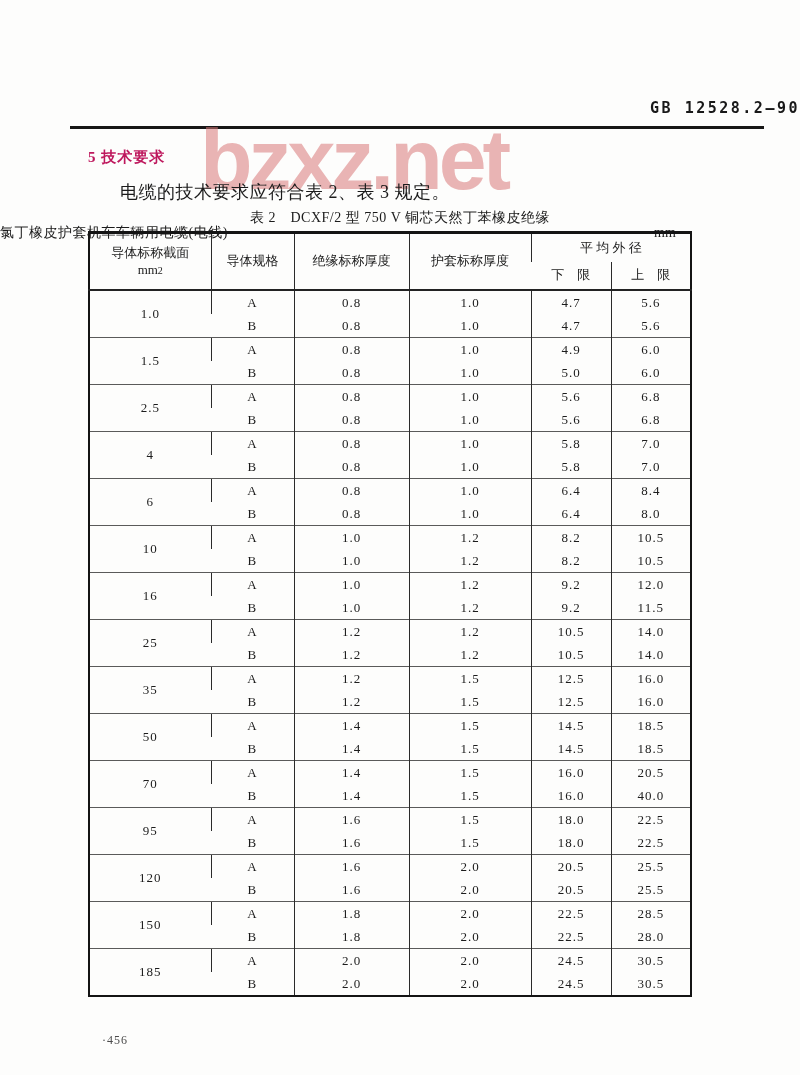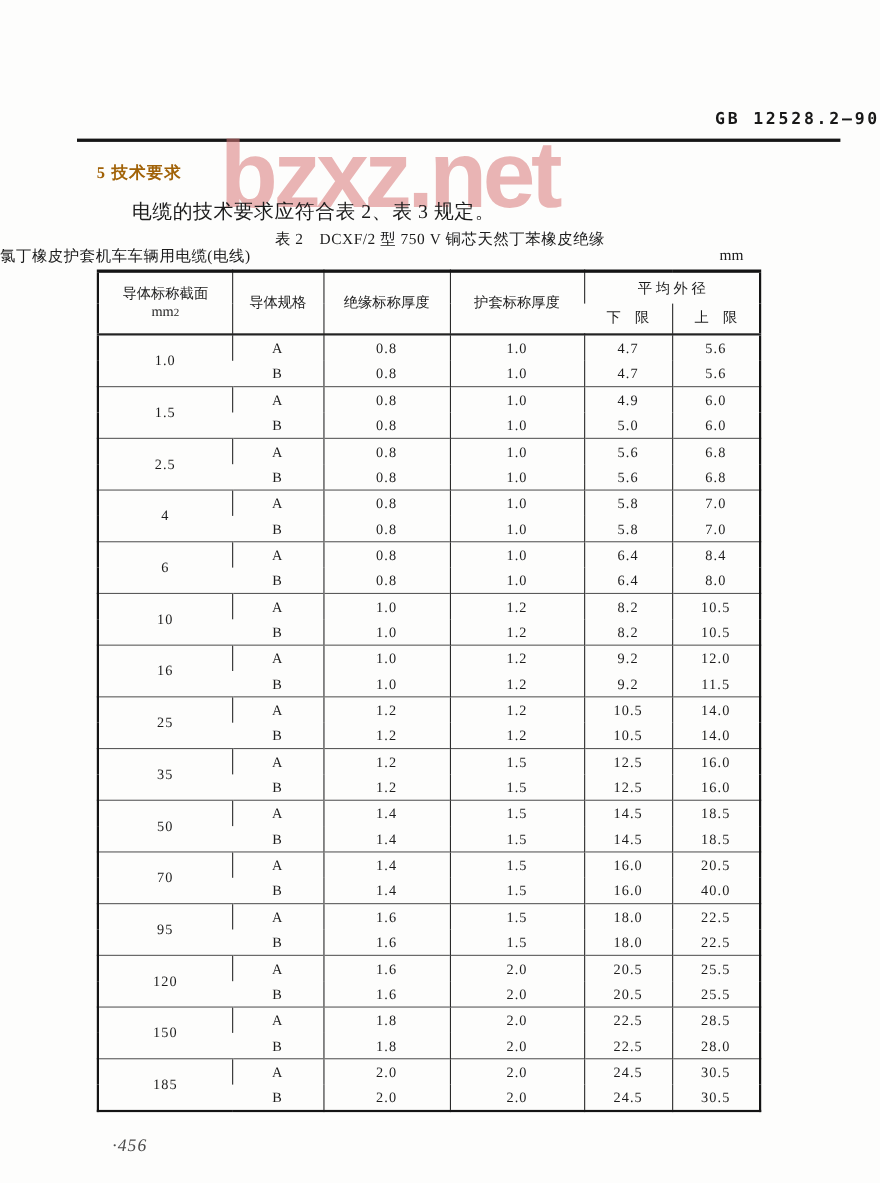--- a/index.html
+++ b/index.html
@@ -18,59 +18,59 @@
   }
   .watermark{
     position:absolute;left:200px;top:116px;
     font-family:Liberation Sans, sans-serif;
     font-weight:bold;font-size:86px;line-height:1;letter-spacing:-4px;
     color:rgba(216,120,120,0.55);
     user-select:none;pointer-events:none;white-space:nowrap;
   }
   .section-heading{
     position:absolute;left:88px;top:148px;
-    font-size:15px;font-weight:bold;letter-spacing:1px;color:#a16207;
+    font-size:15px;font-weight:bold;letter-spacing:1px;color:#be185d;
   }
   .paragraph{
     position:absolute;left:120px;top:180px;font-size:18px;letter-spacing:0.5px;
   }
   .caption-1{
     position:absolute;left:0;top:209px;width:100%;text-align:center;
     font-size:14px;letter-spacing:0.5px;
   }
   .caption-2{
     position:absolute;left:0;top:224px;width:100%;
     font-size:14px;letter-spacing:0.5px;
   }
   .unit-label{
     position:absolute;left:654px;top:225px;font-size:14px;
   }
   .spec-table{
-    position:absolute;left:88px;top:245px;width:602px;
+    position:absolute;left:88px;top:231px;width:602px;
     border-collapse:collapse;table-layout:fixed;
     border:2px solid #141414;border-top-width:3px;
   }
   .spec-table th,.spec-table td{
     text-align:center;vertical-align:middle;padding:0;
     font-size:13px;font-weight:normal;color:#1c1c1c;
     border-left:1px solid #2a2a2a;
   }
   .spec-table th:first-child,.spec-table tr td:first-child{border-left:none;}
   .spec-table thead th{height:27px;line-height:1.25;}
   .spec-table thead tr.h1 th{border-bottom:none;}
   .spec-table thead th.span2{height:55px;}
   .spec-table thead th.avg{border-bottom:1px solid #2a2a2a;}
   .spec-table thead{border-bottom:2.5px solid #232323;}
   .spec-table tbody td{height:23px;letter-spacing:1px;}
   .spec-table tbody tr.g-first td{border-top:1.5px solid #5a5a5a;}
   .spec-table tbody tr.g-second td{border-top:none;}
   .spec-table td.size-cell{letter-spacing:1px;}
   .sup{font-size:10px;}
   .page-number{
-    position:absolute;left:102px;top:1033px;font-size:16px;color:#4b4b4b;letter-spacing:1px;font-style:italic;
+    position:absolute;left:102px;top:1033px;font-size:12px;color:#4b4b4b;letter-spacing:1px;
   }
 </style>
 </head>
 <body>
 
 <div class="doc-code">GB 12528.2—90</div>
 <div class="header-rule"></div>
 <div class="watermark" style="color: rgba(216, 120, 120, 0.55);">bzxz.net</div>
 
 <div class="section-heading">5  技术要求</div>

